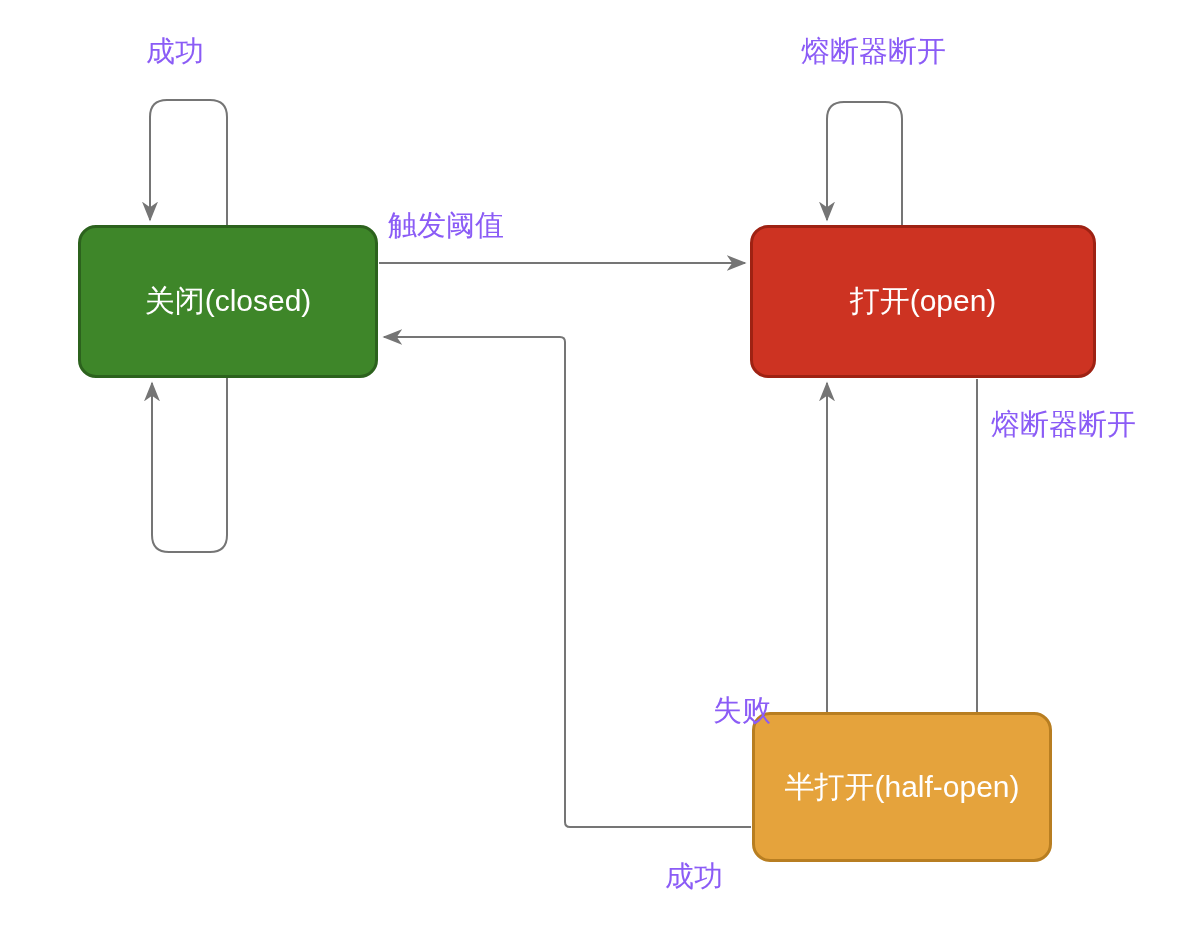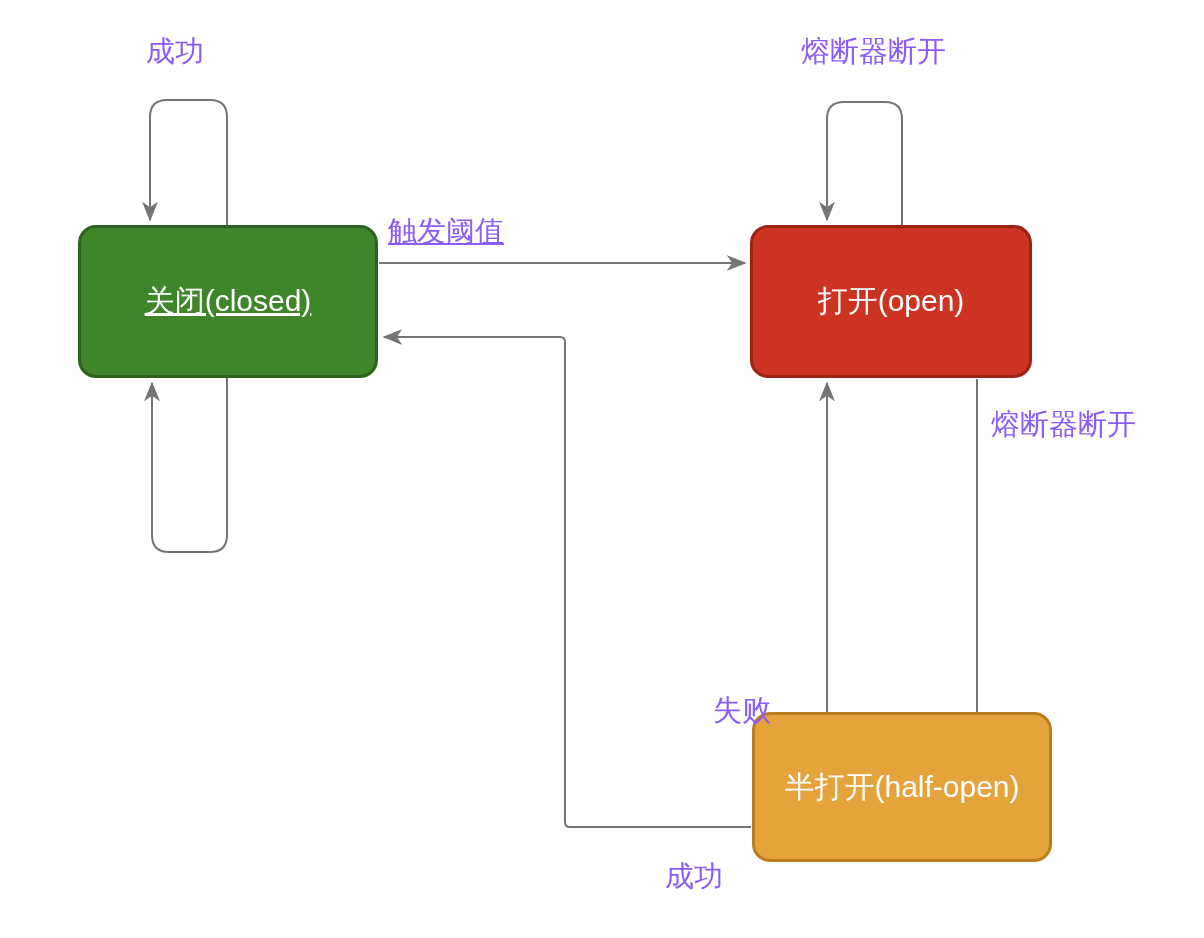--- a/index.html
+++ b/index.html
@@ -35,42 +35,41 @@
     align-items: center;
     justify-content: center;
     color: #ffffff;
     font-size: 30px;
     white-space: nowrap;
   }
   .node-closed {
     left: 78px; top: 225px; width: 300px; height: 153px;
     background: #3e8629;
     border: 3px solid #2c621d;
-    text-decoration: underline;
   }
   .node-open {
-    left: 750px; top: 225px; width: 282px; height: 153px;
+    left: 750px; top: 225px; width: 346px; height: 153px;
     background: #cd3322;
     border: 3px solid #9e2213;
   }
   .node-half-open {
     left: 752px; top: 712px; width: 300px; height: 150px;
     background: #e5a33c;
     border: 3px solid #b87e21;
   }
   .edge-label {
     position: absolute;
     color: #8b5cf6;
     font-size: 29px;
     line-height: 1.1;
     white-space: nowrap;
   }
   .lbl-success-closed   { left: 146px; top: 36px;  }
   .lbl-fuse-break       { left: 801px; top: 36px;  }
-  .lbl-trigger          { left: 388px; top: 216px; text-decoration: underline; }
+  .lbl-trigger          { left: 388px; top: 210px; }
   .lbl-reset-count      { left: 991px; top: 409px; }
   .lbl-fail-no-threshold{ left: 41px;  top: 583px; }
   .lbl-fail             { left: 713px; top: 695px; }
   .lbl-success-half     { left: 665px; top: 861px; }
 </style>
 </head>
 <body>
 
 <div class="canvas">
 

